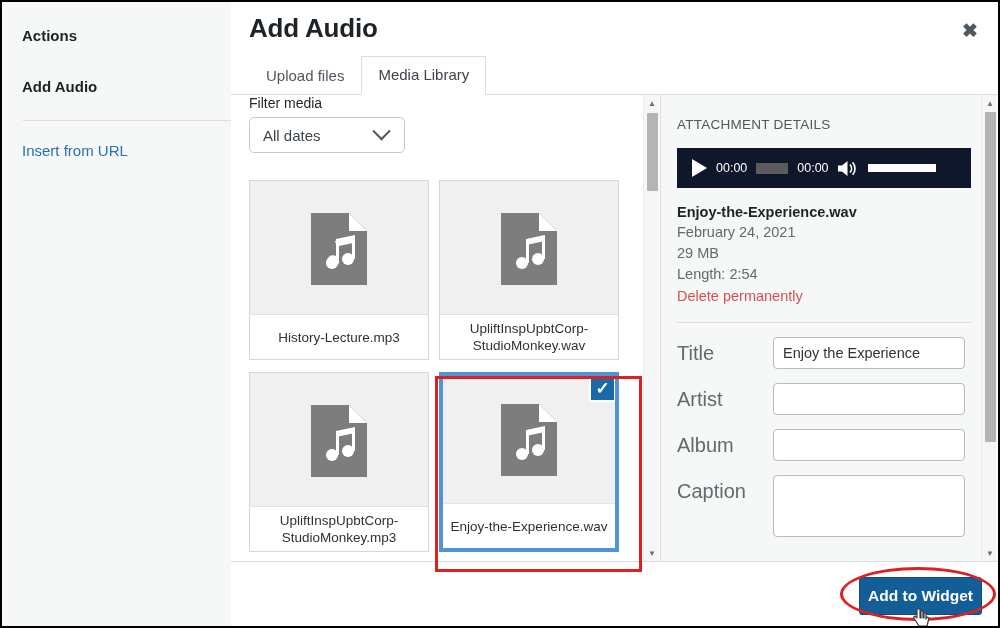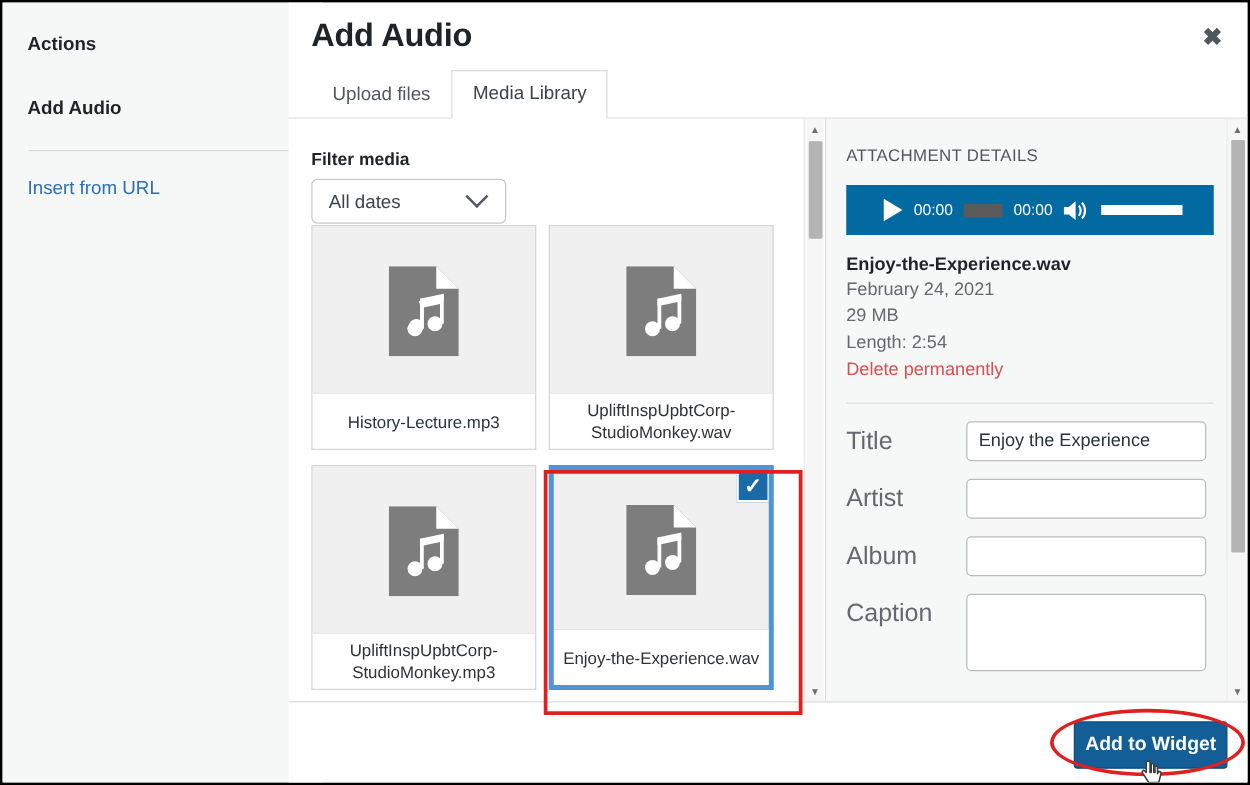--- a/index.html
+++ b/index.html
@@ -125,29 +125,29 @@
   
   .browser {
     position: relative;
     width: 430px;
     height: 466px;
     background: #ffffff;
     border-right: 1px solid #dcdcde;
   }
   .filter-label {
     position: absolute;
-    left: 18px; top: 24px;
+    left: 18px; top: 0;
     font-size: 14px;
-    font-weight: 700;
+    font-weight: 400;
     color: #1d2327;
     text-align: center;
   }
   .date-select {
     position: absolute;
-    left: 18px; top: 48px;
+    left: 18px; top: 22px;
     width: 156px; height: 36px;
     border: 1px solid #c6c8ca;
     border-radius: 5px;
     background: #ffffff;
     display: flex;
     align-items: center;
     padding: 0 10px 0 13px;
     cursor: pointer;
   }
   .date-select .val {
@@ -273,24 +273,24 @@
     overflow: hidden;
   }
   .det-title {
     font-size: 13.5px;
     color: #50575e;
     letter-spacing: 0.25px;
     margin: 0 0 16px 0;
   }
   .player {
     width: 294px; height: 40px;
-    background: #0369a1;
+    background: #0f172a;
     display: flex;
     align-items: center;
-    padding: 0 25px;
+    padding: 0 10px;
     gap: 9px;
   }
   .play-tri {
     width: 0; height: 0;
     border-left: 15px solid #ffffff;
     border-top: 9px solid transparent;
     border-bottom: 9px solid transparent;
     margin-left: 5px;
     cursor: pointer;
   }

